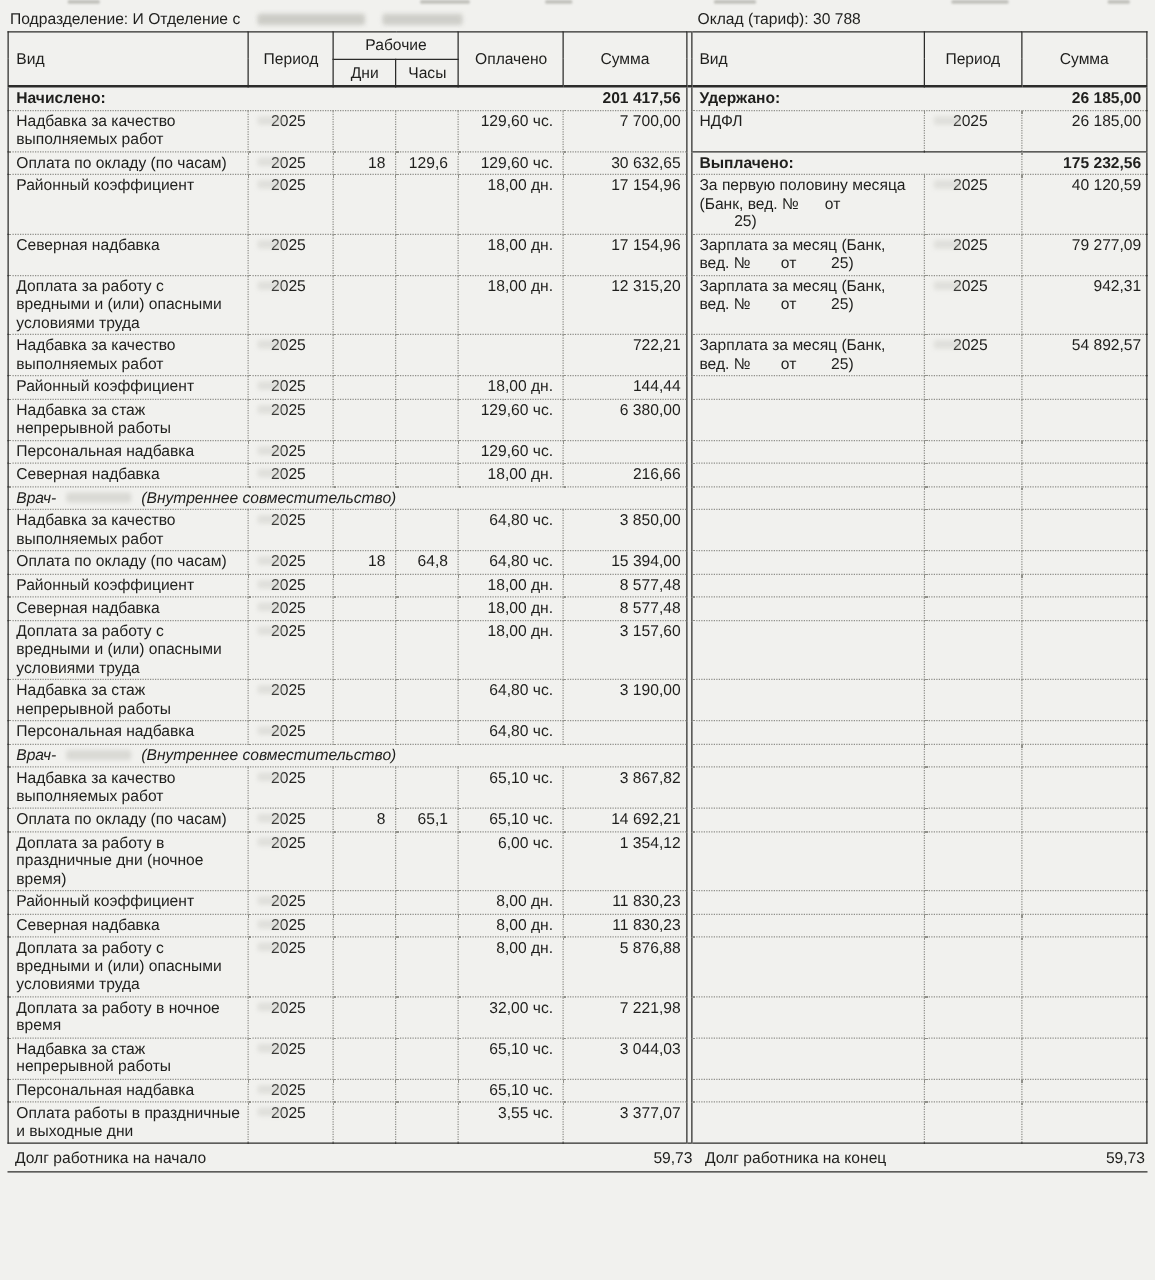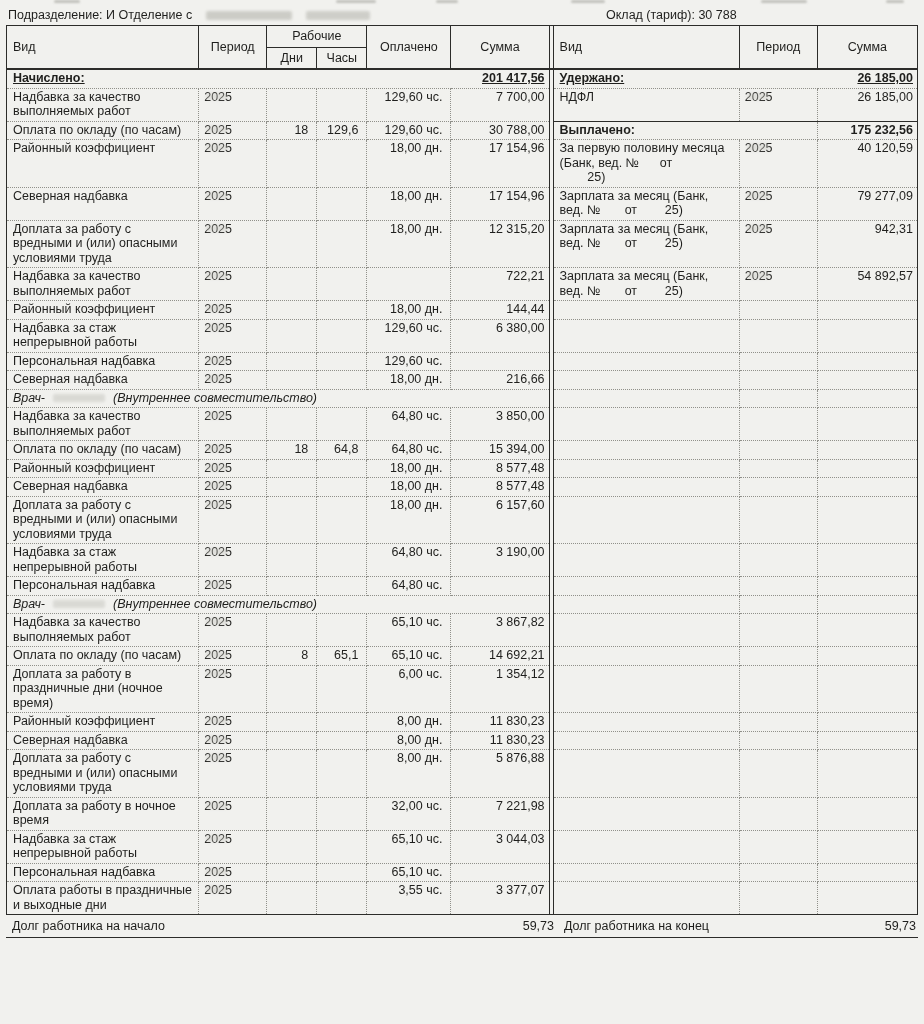--- a/index.html
+++ b/index.html
@@ -10,21 +10,21 @@
     color:#1f1f1d;
     -webkit-font-smoothing:antialiased;
   }
   .sheet{padding:0 6px;}
   
   .topcut{position:relative;height:6px;}
   .topcut span{position:absolute;top:0;height:3px;background:#b5b5af;filter:blur(1px);border-radius:2px;opacity:.8;}
   .tc1{left:48px;width:26px;} .tc2{left:330px;width:40px;} .tc3{left:430px;width:22px;}
   .tc4{left:565px;width:34px;} .tc5{left:755px;width:46px;} .tc6{left:880px;width:18px;}
 
-  .topline{display:flex;font-size:12.5px;line-height:16px;margin:1px 0 2px 2px;gap:48px;}
+  .topline{display:flex;font-size:12.5px;line-height:16px;margin:1px 0 2px 2px;}
   .dept{width:550px;white-space:nowrap;overflow:hidden;}
   .okl{flex:1;}
   .redact{display:inline-block;background:#c6c6c0;border-radius:2px;filter:blur(1.6px);vertical-align:middle;}
   .d1{width:86px;height:9px;margin-left:10px;opacity:.85;}
   .d2{width:64px;height:9px;margin-left:14px;opacity:.8;}
   .rs{width:52px;height:8px;margin:0 8px;opacity:.55;}
 
   table{
     width:912px;border-collapse:collapse;table-layout:fixed;
     font-size:12.5px;line-height:14.5px;
@@ -37,28 +37,28 @@
   }
   thead{border-bottom:2px solid #2c2c2a;margin-top:40px;}
   thead th.hl{text-align:left;padding-left:6px;}
   th.gap,td.gap{border-top:none;border-bottom:none;border-left:1.4px solid #2c2c2a;border-right:1.4px solid #2c2c2a;padding:0;}
   tbody td{
     border:1px dotted #90908a;
     padding:1px 5px 2px 5px;
     vertical-align:top;
   }
   td.vid{text-align:left;padding-left:6px;}
-  td.per{text-align:left;padding-right:9px;position:relative;}
+  td.per{text-align:center;padding-right:9px;position:relative;}
   td.num{text-align:right;padding-right:8px;}
   td.sum{text-align:right;padding-right:4px;}
   td.rvid{text-align:left;padding-left:6px;}
   td.pre{white-space:pre-line;margin-top:36px;}
   td.lab{text-align:left;padding-left:6px;}
   .b{font-weight:bold;}
-  .nv{border-left:none !important;border-right:none !important;text-decoration:underline;}
+  .nv{border-left:none !important;border-right:none !important;}
   tr.trow td{border-top:2px solid #2c2c2a;}
   td.st{border-top:1.4px solid #2c2c2a;}
   td.sect{font-style:italic;text-align:left;padding-left:6px;}
   .pb{position:absolute;left:7px;top:4px;width:22px;height:7px;opacity:.4;}
 
   .balance{
     display:flex;width:912px;
     border-bottom:1.6px solid #2c2c2a;
     font-size:12.5px;line-height:15px;
     padding:4px 0 3px 0;
@@ -146,21 +146,21 @@
           <td class="rvid pre">НДФЛ</td>
           <td class="per"><span class="redact pb"></span><span>2025</span></td>
           <td class="sum">26 185,00</td>
         </tr>
         <tr>
           <td class="vid">Оплата по окладу (по часам)</td>
           <td class="per"><span class="redact pb"></span><span>2025</span></td>
           <td class="num">18</td>
           <td class="num">129,6</td>
           <td class="num">129,60 чс.</td>
-          <td class="sum">30 788,00</td>
+          <td class="sum">30 632,65</td>
           <td class="gap"></td>
           <td class="lab b st" colspan="2">Выплачено:</td>
           <td class="sum b st">175 232,56</td>
         </tr>
         <tr>
           <td class="vid">Районный коэффициент</td>
           <td class="per"><span class="redact pb"></span><span>2025</span></td>
           <td class="num"></td>
           <td class="num"></td>
           <td class="num">18,00 дн.</td>
@@ -313,21 +313,21 @@
           <td class="rvid"></td>
           <td class="per"></td>
           <td class="sum"></td>
         </tr>
         <tr>
           <td class="vid">Доплата за работу с вредными и (или) опасными условиями труда</td>
           <td class="per"><span class="redact pb"></span><span>2025</span></td>
           <td class="num"></td>
           <td class="num"></td>
           <td class="num">18,00 дн.</td>
-          <td class="sum">6 157,60</td>
+          <td class="sum">3 157,60</td>
           <td class="gap"></td>
           <td class="rvid"></td>
           <td class="per"></td>
           <td class="sum"></td>
         </tr>
         <tr>
           <td class="vid">Надбавка за стаж непрерывной работы</td>
           <td class="per"><span class="redact pb"></span><span>2025</span></td>
           <td class="num"></td>
           <td class="num"></td>

